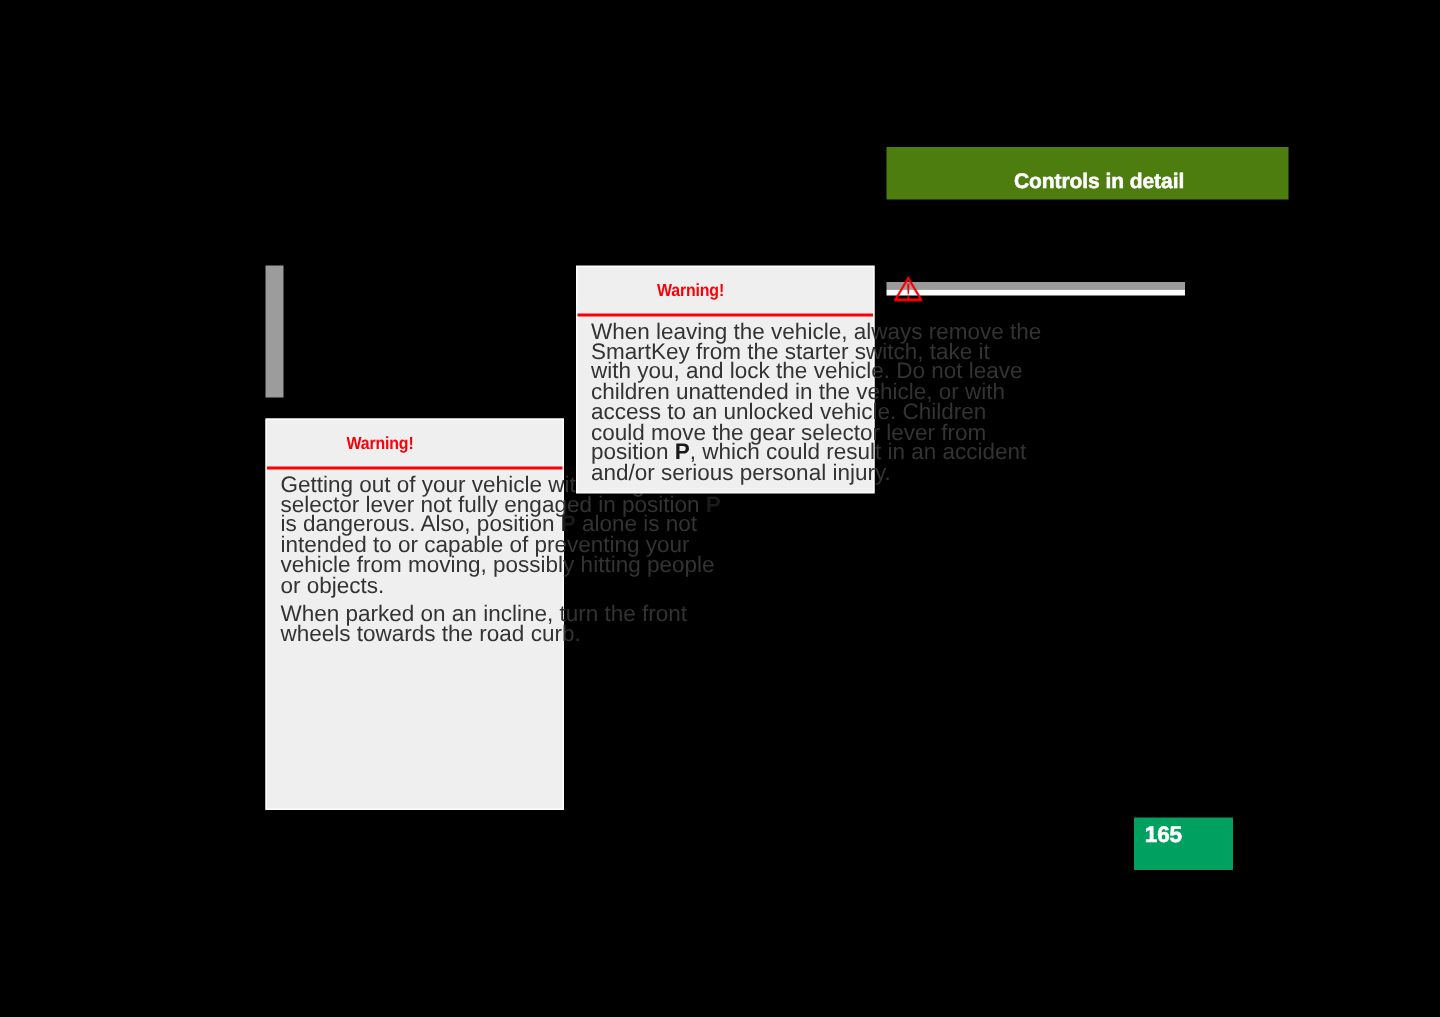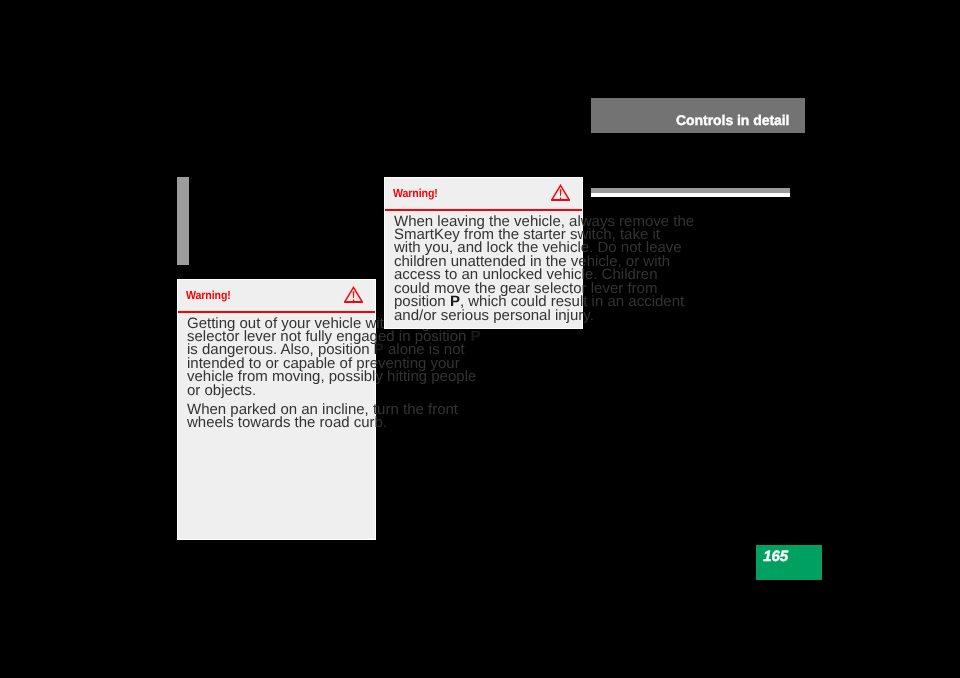--- a/index.html
+++ b/index.html
@@ -8,22 +8,22 @@
     width:960px; height:678px; background:#000000; overflow:hidden;
     font-family:"Liberation Sans", sans-serif;
     -webkit-font-smoothing:antialiased;
     -moz-osx-font-smoothing:grayscale;
     text-rendering:geometricPrecision;
   }
   .page { position:relative; width:960px; height:678px; overflow:hidden; }
 
   
   .section-header {
-    position:absolute; left:591px; top:98px; width:214px; height:35px;
-    background:#737373; box-sizing:border-box;
+    position:absolute; left:591px; top:98px; width:268px; height:35px;
+    background:#4d7c0f; box-sizing:border-box;
   }
   .section-header .sh-label {
     transform:translateZ(0);
     position:absolute; left:85px; top:15px;
     color:#ffffff; font-weight:bold; font-size:14px; letter-spacing:-0.05px;
     -webkit-text-stroke:0.35px #ffffff;
     line-height:1;
   }
 
   
@@ -33,21 +33,21 @@
   }
 
   
   .col-rule { position:absolute; left:591px; top:188px; width:199px; height:9px; }
   .col-rule .rule-top { height:4.6px; background:#9b9b9b; }
   .col-rule .rule-bot { height:4.2px; background:#fdfdfd; }
 
   
   .warnbox {
     position:absolute; background:#efefef;
-    border:1px solid #ffffff; box-sizing:border-box;
+    border:1px solid #ffffff; box-sizing:border-box;padding-left:45px;
   }
   .warnbox .whead { position:relative; height:31px; box-sizing:border-box; }
   .warnbox .wrule { position:absolute; left:0; right:0; top:31px; height:2px; background:#fb0007; }
   .warnbox .wtitle {
     position:absolute; left:7.5px; top:10.3px;
     color:#fb0007; font-weight:bold; font-size:11.7px; line-height:1;
     letter-spacing:-0.1px;
     transform:scaleX(0.905) translateZ(0); transform-origin:0 0;
     white-space:nowrap;
   }
@@ -66,21 +66,21 @@
 
   
   .pagenum {
     position:absolute; left:756px; top:545px; width:66px; height:35px;
     background:#00a160; box-sizing:border-box;
   }
   .pagenum .pn-value {
     transform:translateZ(0);
     position:absolute; left:7.2px; top:4.2px;
     color:#ffffff; font-weight:bold; font-size:15px; line-height:1;
-    letter-spacing:-0.1px;font-style:italic; -webkit-text-stroke:0.4px #ffffff;
+    letter-spacing:-0.1px; -webkit-text-stroke:0.4px #ffffff;
   }
 
   
   .watermark {
     transform:translateZ(0);
     position:absolute; left:680px; top:650.4px;
     color:#9a9a9a; font-family:"DejaVu Sans", sans-serif;
     font-size:24px; line-height:1; letter-spacing:0px;
     -webkit-text-stroke:0.85px #9a9a9a;
     white-space:nowrap;

